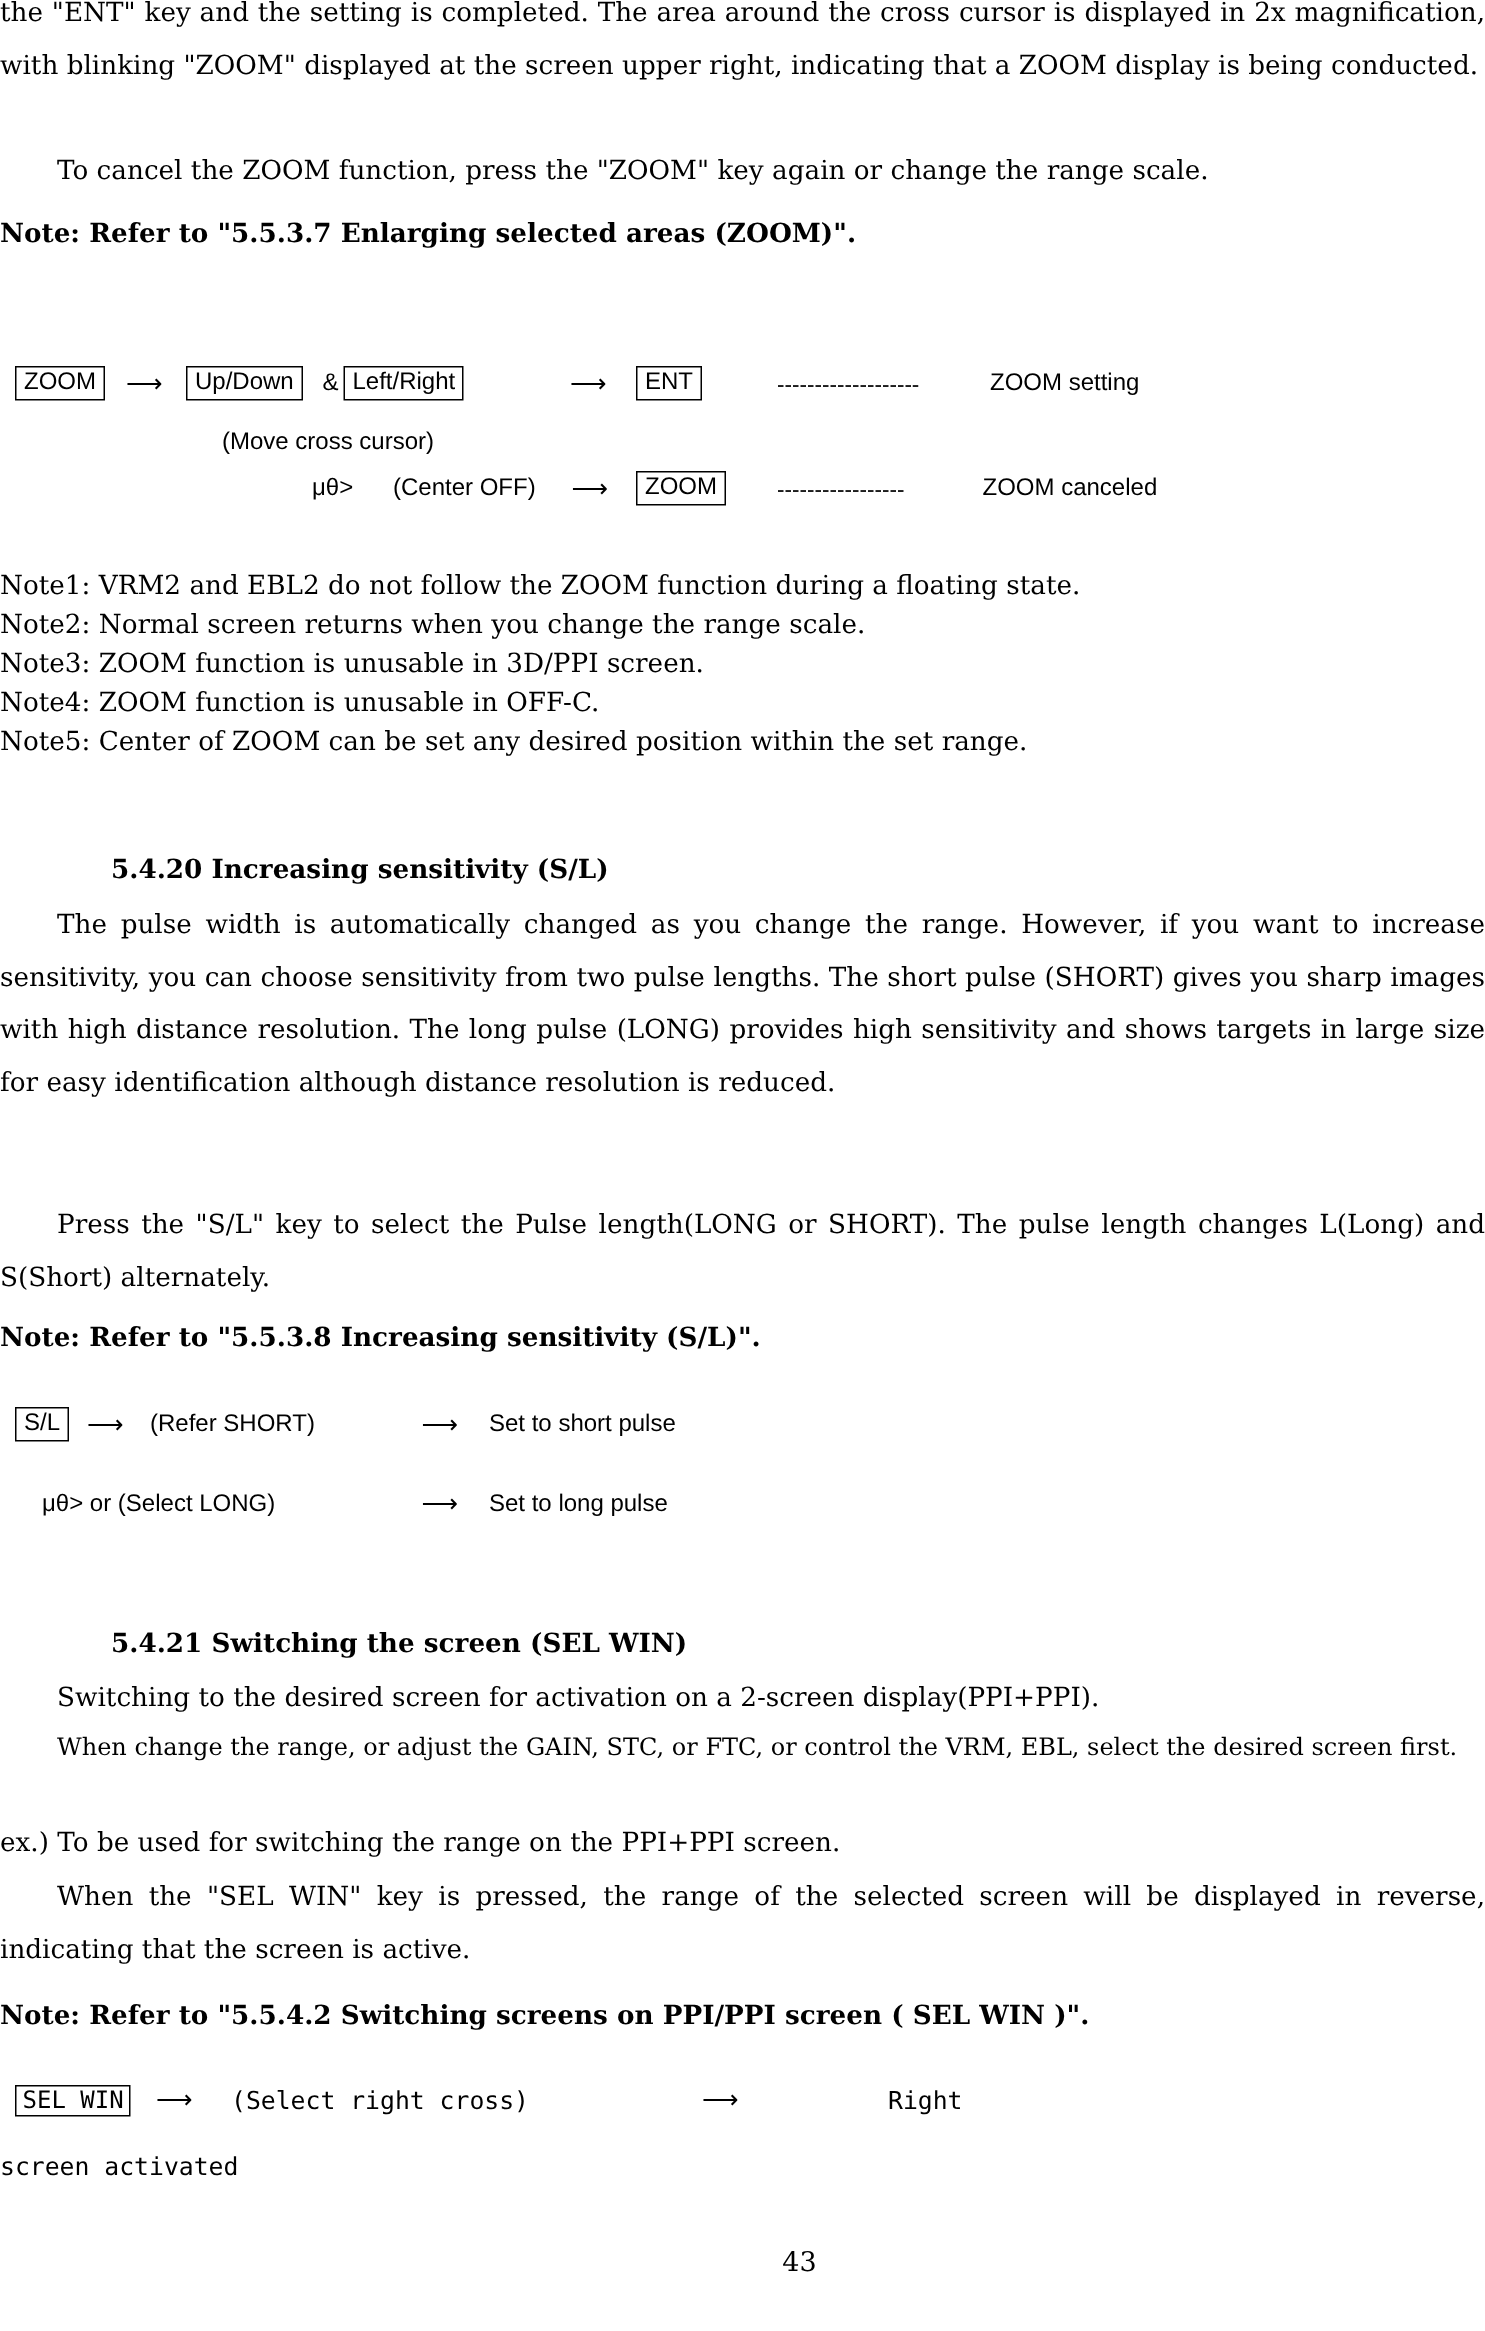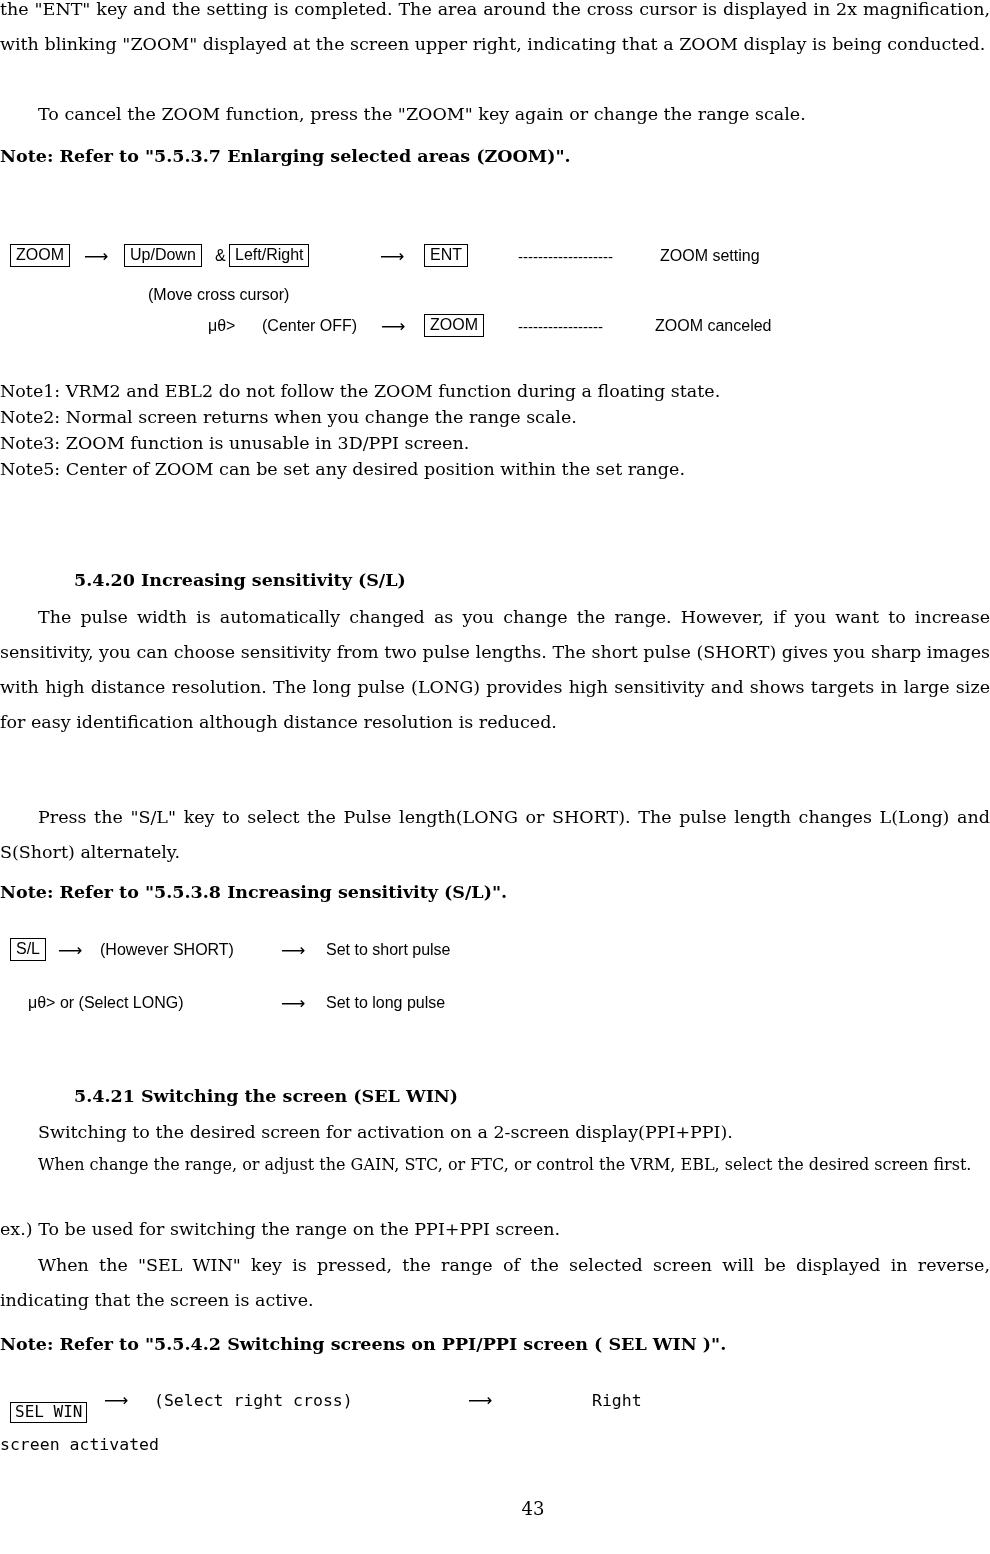--- a/index.html
+++ b/index.html
@@ -139,41 +139,42 @@
       <span class="boxed">ZOOM</span>
     </div>
     <div class="abs dashline" style="left:518px; top:74px;">-----------------</div>
     <div class="abs smallsans" style="left:655px; top:73px;">ZOOM canceled</div>
   </div>
 
   <div class="abs note-block" style="left:0px; top:378px; width:860px;">
     <div>Note1: VRM2 and EBL2 do not follow the ZOOM function during a floating state.</div>
     <div>Note2: Normal screen returns when you change the range scale.</div>
     <div>Note3: ZOOM function is unusable in 3D/PPI screen.</div>
+    <div>Note4: ZOOM function is unusable in OFF-C.</div>
     <div>Note5: Center of ZOOM can be set any desired position within the set range.</div>
   </div>
 
   <div class="abs heading" style="left:74px; top:570px;">5.4.20 Increasing sensitivity (S/L)</div>
 
   <div class="body-text" style="left:0px; top:600px; width:990px;">
     <p class="para indent">The pulse width is automatically changed as you change the range. However, if you want to increase sensitivity, you can choose sensitivity from two pulse lengths. The short pulse (SHORT) gives you sharp images with high distance resolution. The long pulse (LONG) provides high sensitivity and shows targets in large size for easy identification although distance resolution is reduced.</p>
   </div>
 
   <div class="body-text" style="left:0px; top:800px; width:990px;">
     <p class="para indent">Press the "S/L" key to select the Pulse length(LONG or SHORT). The pulse length changes L(Long) and S(Short) alternately.</p>
   </div>
 
   <div class="abs heading" style="left:0px; top:882px;">Note: Refer to "5.5.3.8 Increasing sensitivity (S/L)".</div>
 
   <div class="abs" style="left:0px; top:938px; width:990px;">
     <div class="abs" style="left:10px; top:0px;">
       <span class="boxed">S/L</span>
     </div>
     <div class="abs arrow" style="left:58px; top:2px;">⟶</div>
-    <div class="abs smallsans" style="left:100px; top:3px;">(However SHORT)</div>
+    <div class="abs smallsans" style="left:100px; top:3px;">(Refer SHORT)</div>
     <div class="abs arrow" style="left:281px; top:2px;">⟶</div>
     <div class="abs smallsans" style="left:326px; top:3px;">Set to short pulse</div>
 
     <div class="abs smallsans" style="left:28px; top:56px;">μθ&gt; or (Select LONG)</div>
     <div class="abs arrow" style="left:281px; top:55px;">⟶</div>
     <div class="abs smallsans" style="left:326px; top:56px;">Set to long pulse</div>
   </div>
 
   <div class="abs heading" style="left:74px; top:1086px;">5.4.21 Switching the screen (SEL WIN)</div>
 
@@ -189,21 +190,21 @@
     <p class="para para-last-left">ex.)  To be used for switching the range on the PPI+PPI screen.</p>
   </div>
 
   <div class="body-text" style="left:0px; top:1248px; width:990px;">
     <p class="para indent">When the "SEL WIN" key  is pressed, the range of the selected screen will be displayed in reverse, indicating that the screen is active.</p>
   </div>
 
   <div class="abs heading" style="left:0px; top:1334px;">Note: Refer to "5.5.4.2 Switching screens on PPI/PPI screen ( SEL WIN )".</div>
 
   <div class="abs" style="left:0px; top:1390px; width:990px;">
-    <div class="abs" style="left:10px; top:0px;margin-top:12px;">
+    <div class="abs" style="left:10px; top:0px;">
       <span class="boxed-mono">SEL WIN</span>
     </div>
     <div class="abs arrow" style="left:104px; top:0px;">⟶</div>
     <div class="abs mono" style="left:154px; top:1px;">(Select right cross)</div>
     <div class="abs arrow" style="left:468px; top:0px;">⟶</div>
     <div class="abs mono" style="left:592px; top:1px;">Right</div>
     <div class="abs mono" style="left:0px; top:45px;">screen activated</div>
   </div>
 
   <div class="pagenum" style="top:1498px;margin-left:38px;">43</div>

